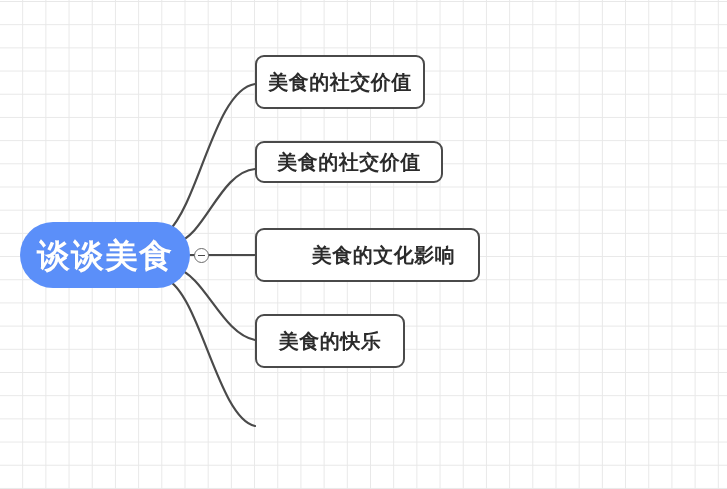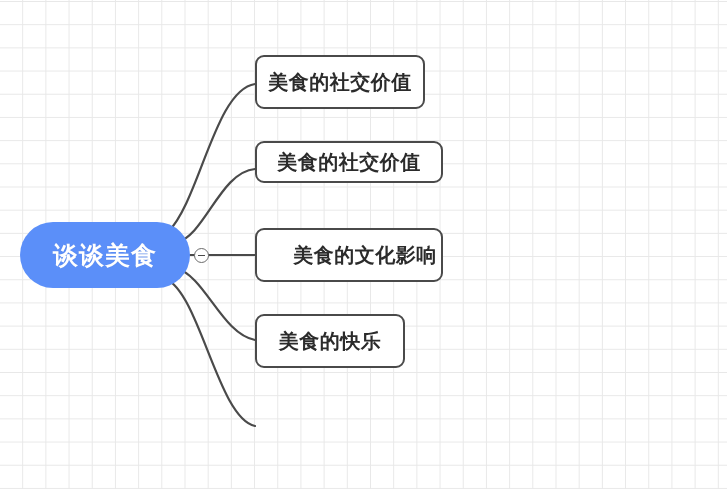--- a/index.html
+++ b/index.html
@@ -37,21 +37,21 @@
     position: absolute;
     box-sizing: border-box;
     display: flex;
     align-items: center;
     justify-content: center;
   }
   .root-node {
     background: #5b8ff9;
     border-radius: 999px;
     color: #ffffff;
-    font-size: 25px;
+    font-size: 33px;
     font-weight: bold;
     letter-spacing: 1px;
     text-shadow: 0 0 1px rgba(0,0,0,0.12);
   }
   .topic-node {
     background: #ffffff;
     border: 2px solid #4a4a4a;
     border-radius: 9px;
     color: #2b2b2b;
     font-size: 20px;
@@ -107,21 +107,21 @@
   </div>
 
   <div class="node topic-node" style="left:255px; top:55px; width:170px; height:54px;">
     <span class="node-label">美食的社交价值</span>
   </div>
 
   <div class="node topic-node" style="left:255px; top:141px; width:188px; height:42px;">
     <span class="node-label">美食的社交价值</span>
   </div>
 
-  <div class="node topic-node" style="left:255px; top:228px; width:188px; height:54px;padding-left:32px;">
+  <div class="node topic-node" style="left:255px; top:228px; width:225px; height:54px;padding-left:32px;">
     <span class="node-label">美食的文化影响</span>
   </div>
 
   <div class="node topic-node" style="left:255px; top:314px; width:150px; height:54px;align-items:center;">
     <span class="node-label">美食的快乐</span>
   </div>
 
 
 </div>
 

